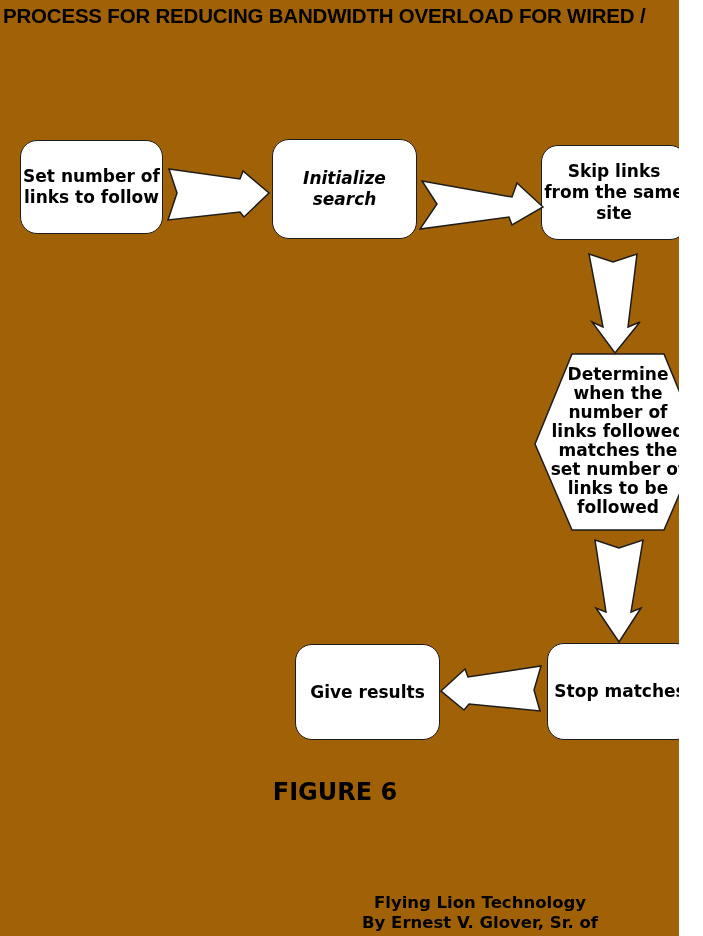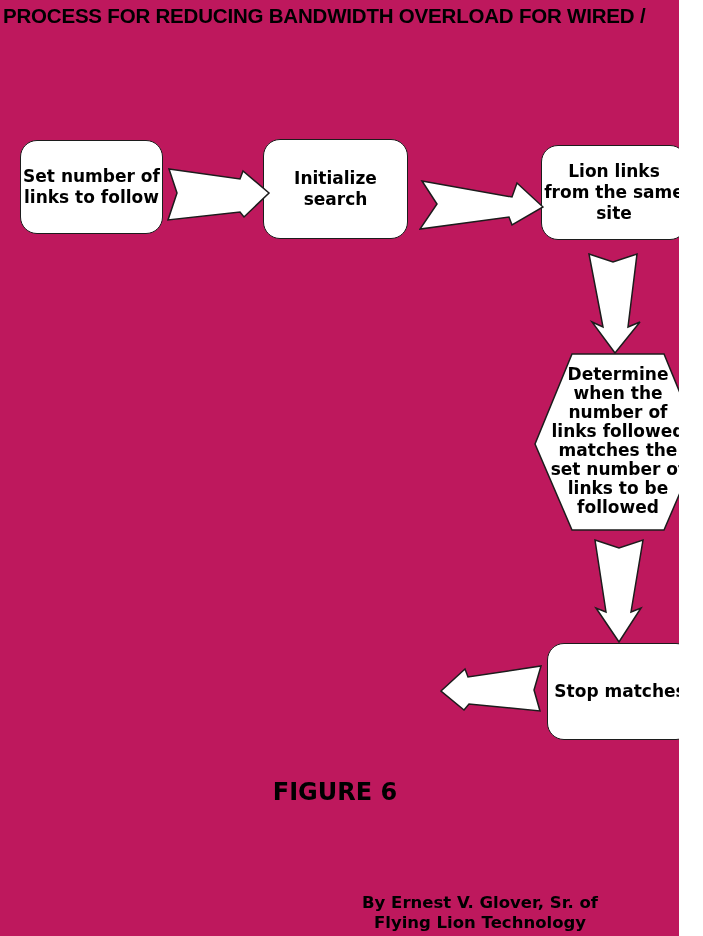--- a/index.html
+++ b/index.html
@@ -1,20 +1,20 @@
 <!DOCTYPE html>
 <html><head>
 <meta charset="utf-8">
 <style>
   html, body { margin: 0; padding: 0; background: #ffffff; }
   .canvas {
     position: relative;
     width: 679px;
     height: 936px;
-    background: #be185d;
+    background: #a16207;
     color: #000000;
     font-family: "DejaVu Sans", sans-serif;
     overflow: hidden;
   }
   .doc-title {
     position: absolute;
     left: 3px;
     top: 5px;
     width: 698px;
     font-family: "Liberation Sans", sans-serif;
@@ -36,21 +36,21 @@
     white-space: pre-line;
     color: #000000;
     box-sizing: border-box;
   }
   .rounded {
     border: 1.6px solid #1c1c1c;
     border-radius: 17px;
     background: #ffffff;
   }
   .node-set-links      { left: 20px;  top: 140px; width: 143px; height: 94px; }
-  .node-init-search    { left: 263px; top: 139px; width: 145px; height: 100px; }
+  .node-init-search    { left: 272px; top: 139px; width: 145px; height: 100px; font-style: italic; }
   .node-skip-links     { left: 541px; top: 145px; width: 146px; height: 95px; }
   .node-give-results   { left: 295px; top: 644px; width: 145px; height: 96px; }
   .node-stop-search    { left: 547px; top: 643px; width: 146px; height: 97px; }
   .hex-svg   { position: absolute; left: 530px; top: 350px; }
   .hex-label {
     position: absolute;
     left: 536px; top: 365px; width: 164px;
     font-weight: bold; font-size: 17px; line-height: 19px;
     text-align: center; white-space: pre-line;
   }
@@ -91,21 +91,21 @@
   <div class="doc-title">
     <div>PROCESS FOR REDUCING BANDWIDTH OVERLOAD FOR WIRED /</div>
   </div>
 
   <div class="node rounded node-set-links">Set number of
 links to follow</div>
 
   <div class="node rounded node-init-search">Initialize
 search</div>
 
-  <div class="node rounded node-skip-links">Lion links
+  <div class="node rounded node-skip-links">Skip links
 from the same
 site</div>
 
   <svg class="arrow arrow-1" width="106" height="60" viewBox="0 0 106 60">
     <polygon points="3,6 74,16 77,8 103,30 78,54 74,49 2,57 11,30"></polygon>
   </svg>
 
   <svg class="arrow arrow-2" width="125" height="54" viewBox="0 0 125 54">
     <polygon points="3,2 93,18 98,4 124,28 93,46 90,38 1,50 18,25"></polygon>
   </svg>
@@ -127,25 +127,26 @@
   </svg>
   <div class="hex-label">Determine
 when the
 number of
 links followed
 matches the
 set number of
 links to be
 followed</div>
 
+  <div class="node rounded node-give-results">Give results</div>
 
   <div class="node rounded node-stop-search">Stop matches</div>
 
   <div class="fig-caption">
     <div>FIGURE 6</div>
   </div>
 
   <div class="credit">
+    <div>Flying Lion Technology</div>
     <div>By Ernest V. Glover, Sr. of</div>
-    <div>Flying Lion Technology</div>
   </div>
 
 </div>
 
 </body></html>

